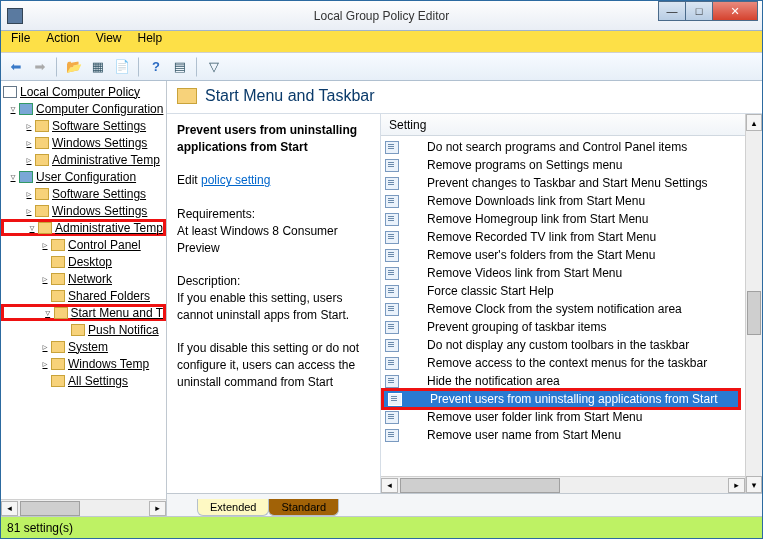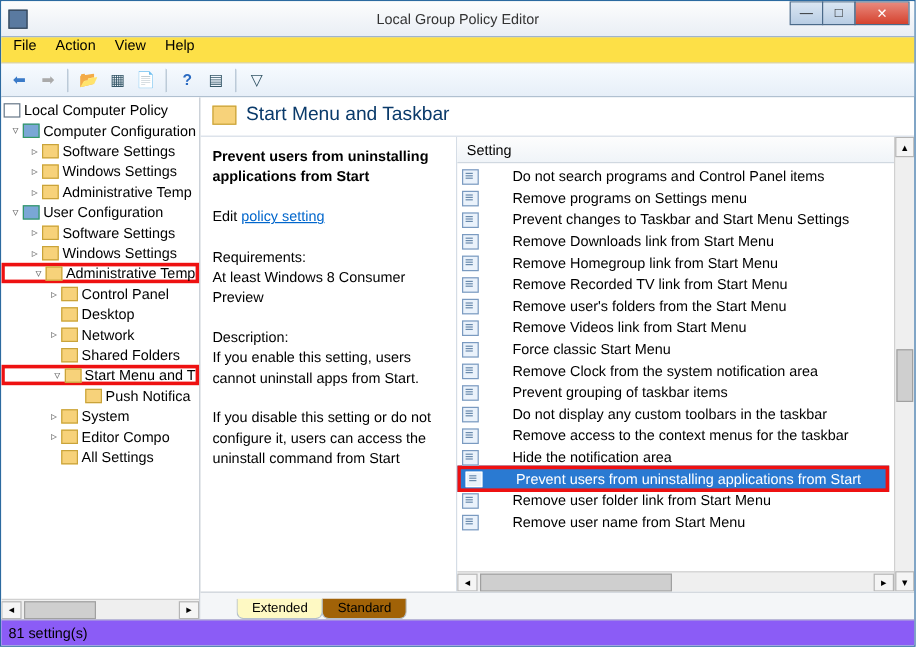--- a/index.html
+++ b/index.html
@@ -19,21 +19,21 @@
 
 
 .toolbar { height: 28px; background: linear-gradient(#f7fbff,#e7eff8); border-bottom:1px solid #b0c0d0; display:flex; align-items:center; padding:0 4px; gap:2px; }
 .tb { width:22px; height:22px; border:1px solid transparent; display:flex; align-items:center; justify-content:center; font-size:13px; color:#356; }
 .tb.sep { width:0; border-left:1px solid #b0c0d0; height:20px; margin:0 3px; }
 
 
 .main { flex:1; display:flex; overflow:hidden; }
 .treepane { width:166px; border-right:1px solid #c0c8d0; display:flex; flex-direction:column; overflow:hidden; background:#fff; }
 .tree { flex:1; overflow:hidden; padding-top:2px; white-space:nowrap; }
-.tree .row { display:flex; align-items:center; height:17px; }
+.tree .row { display:flex; align-items:center; height:17px;text-decoration:underline; }
 .tree .ind { display:inline-block; }
 .tree .exp { width:12px; display:inline-block; text-align:center; color:#777; font-size:10px; }
 .tree .fld { width:14px; height:12px; background:#f7d27a; border:1px solid #c9a33a; margin-right:3px; display:inline-block; }
 .tree .cfg { width:14px; height:12px; background:#7aa7d6; border:1px solid #396; margin-right:3px; display:inline-block; }
 .tree .root { width:14px; height:12px; background:#fff; border:1px solid #678; margin-right:3px; display:inline-block; }
 .tree .lbl { color:#000; }
 .tree .hl { border:3px solid #e11; padding:0; }
 .hscroll { height:17px; background:#efefef; border-top:1px solid #d0d0d0; display:flex; align-items:center; }
 .hscroll .btn { width:17px; height:15px; background:#f5f5f5; border:1px solid #b5b5b5; font-size:9px; display:flex; align-items:center; justify-content:center;}
 .hscroll .thumb { height:15px; background:#cfcfcf; border:1px solid #a0a0a0; }
@@ -61,21 +61,21 @@
 .vsb { width:17px; background:#efefef; border-left:1px solid #d0d0d0; display:flex; flex-direction:column; }
 .vsb .btn{height:17px;background:#f5f5f5;border:1px solid #b5b5b5;font-size:9px;display:flex;align-items:center;justify-content:center;}
 .vsb .track{flex:1; position:relative;}
 .vsb .thumb{position:absolute; left:1px; right:1px; top:160px; height:44px; background:#cfcfcf;border:1px solid #a0a0a0;}
 
 .tabs { height:22px; display:flex; align-items:flex-end; padding-left:30px; gap:0; background:#f4f6f8; }
 .tab { padding:2px 12px; border:1px solid #b5c0cc; border-top-left-radius:0; border-bottom-left-radius:6px; border-bottom-right-radius:6px; background:#a16207; border-top:none; font-size:11px; margin-right:-1px;}
 .tab.active{background:#fef9c3;}
 
 
-.status { height:22px; border-top:1px solid #c0c8d0; background:#8b5cf6; display:flex; align-items:center; padding-left:6px; color:#000; }
+.status { height:22px; border-top:1px solid #c0c8d0; background:#bef264; display:flex; align-items:center; padding-left:6px; color:#000; }
 </style>
 </head>
 <body>
 
 <div class="titlebar">
   <span class="sysicon"></span>
   <span class="title">Local Group Policy Editor</span>
   <div class="winbtns">
     <div class="winbtn">—</div>
     <div class="winbtn">□</div>
@@ -200,21 +200,21 @@
       <div class="row">
           <span class="ind" style="width:38px"></span>
           <span class="exp">▹</span>
           <span class="fld"></span>
           <span class="lbl">System</span>
         </div>
       <div class="row">
           <span class="ind" style="width:38px"></span>
           <span class="exp">▹</span>
           <span class="fld"></span>
-          <span class="lbl">Editor Compo</span>
+          <span class="lbl">Windows Temp</span>
         </div>
       <div class="row">
           <span class="ind" style="width:38px"></span>
           <span class="exp"></span>
           <span class="fld"></span>
           <span class="lbl">All Settings</span>
         </div>
     </div>
     <div class="hscroll">
       <div class="btn">◂</div>
@@ -273,21 +273,21 @@
               <div class="li">
                 <span class="ic"></span>
                 <span>Remove user's folders from the Start Menu</span>
               </div>
               <div class="li">
                 <span class="ic"></span>
                 <span>Remove Videos link from Start Menu</span>
               </div>
               <div class="li">
                 <span class="ic"></span>
-                <span>Force classic Start Menu</span>
+                <span>Force classic Start Help</span>
               </div>
               <div class="li">
                 <span class="ic"></span>
                 <span>Remove Clock from the system notification area</span>
               </div>
               <div class="li">
                 <span class="ic"></span>
                 <span>Prevent grouping of taskbar items</span>
               </div>
               <div class="li">

